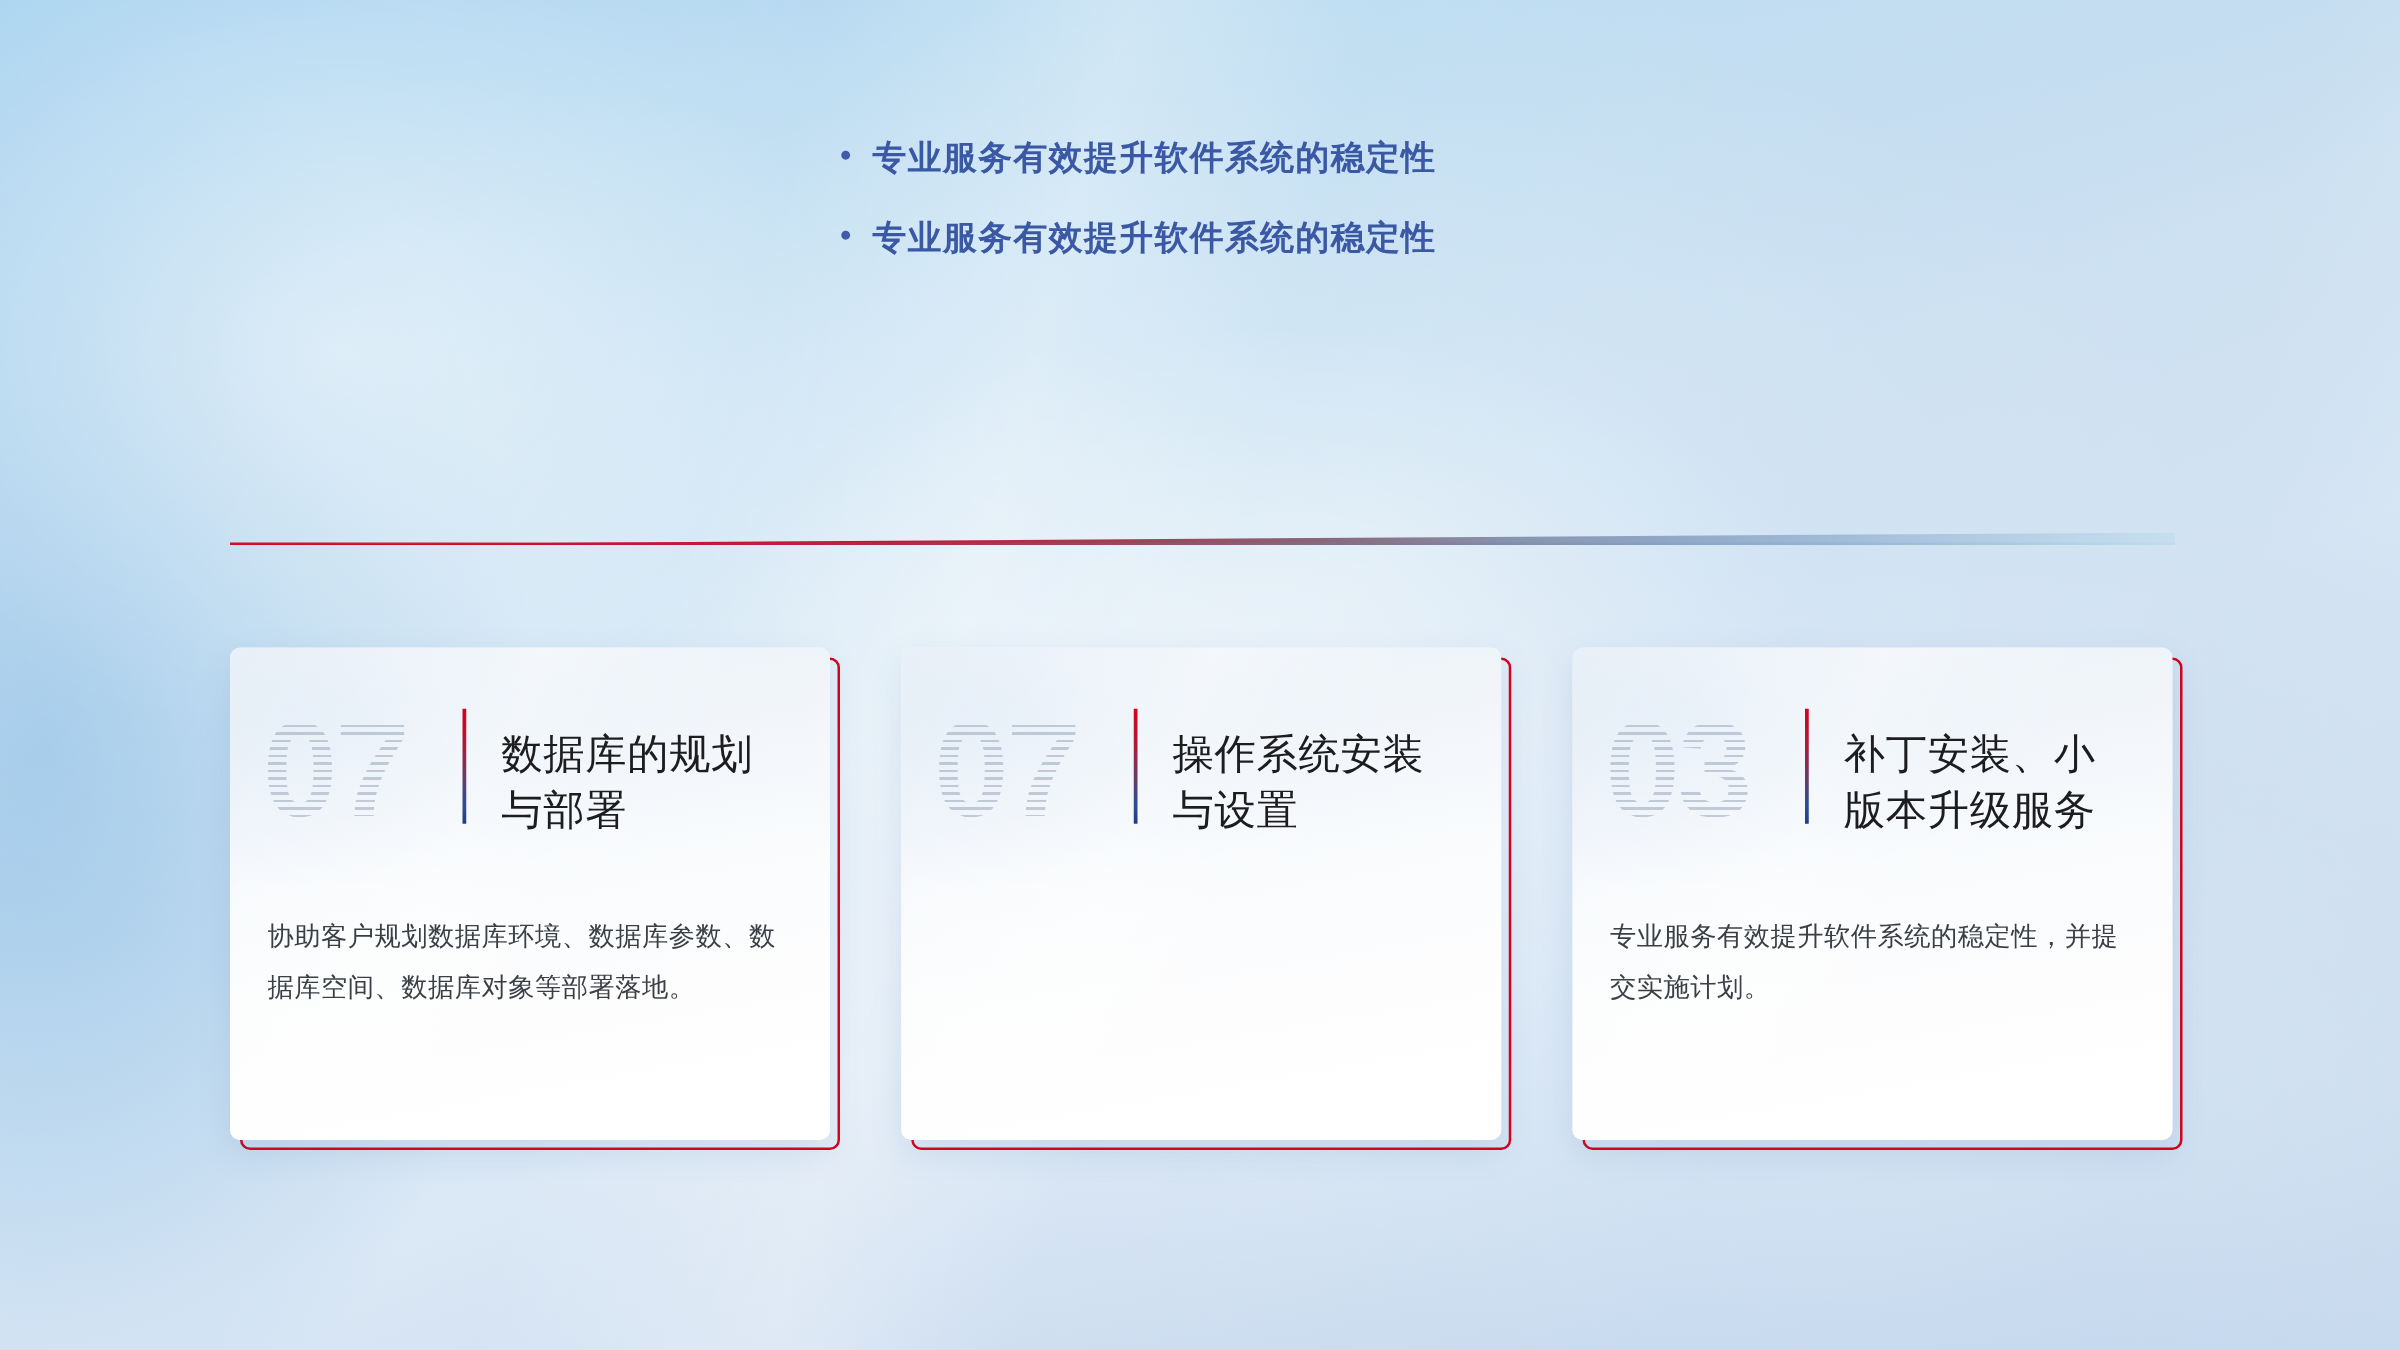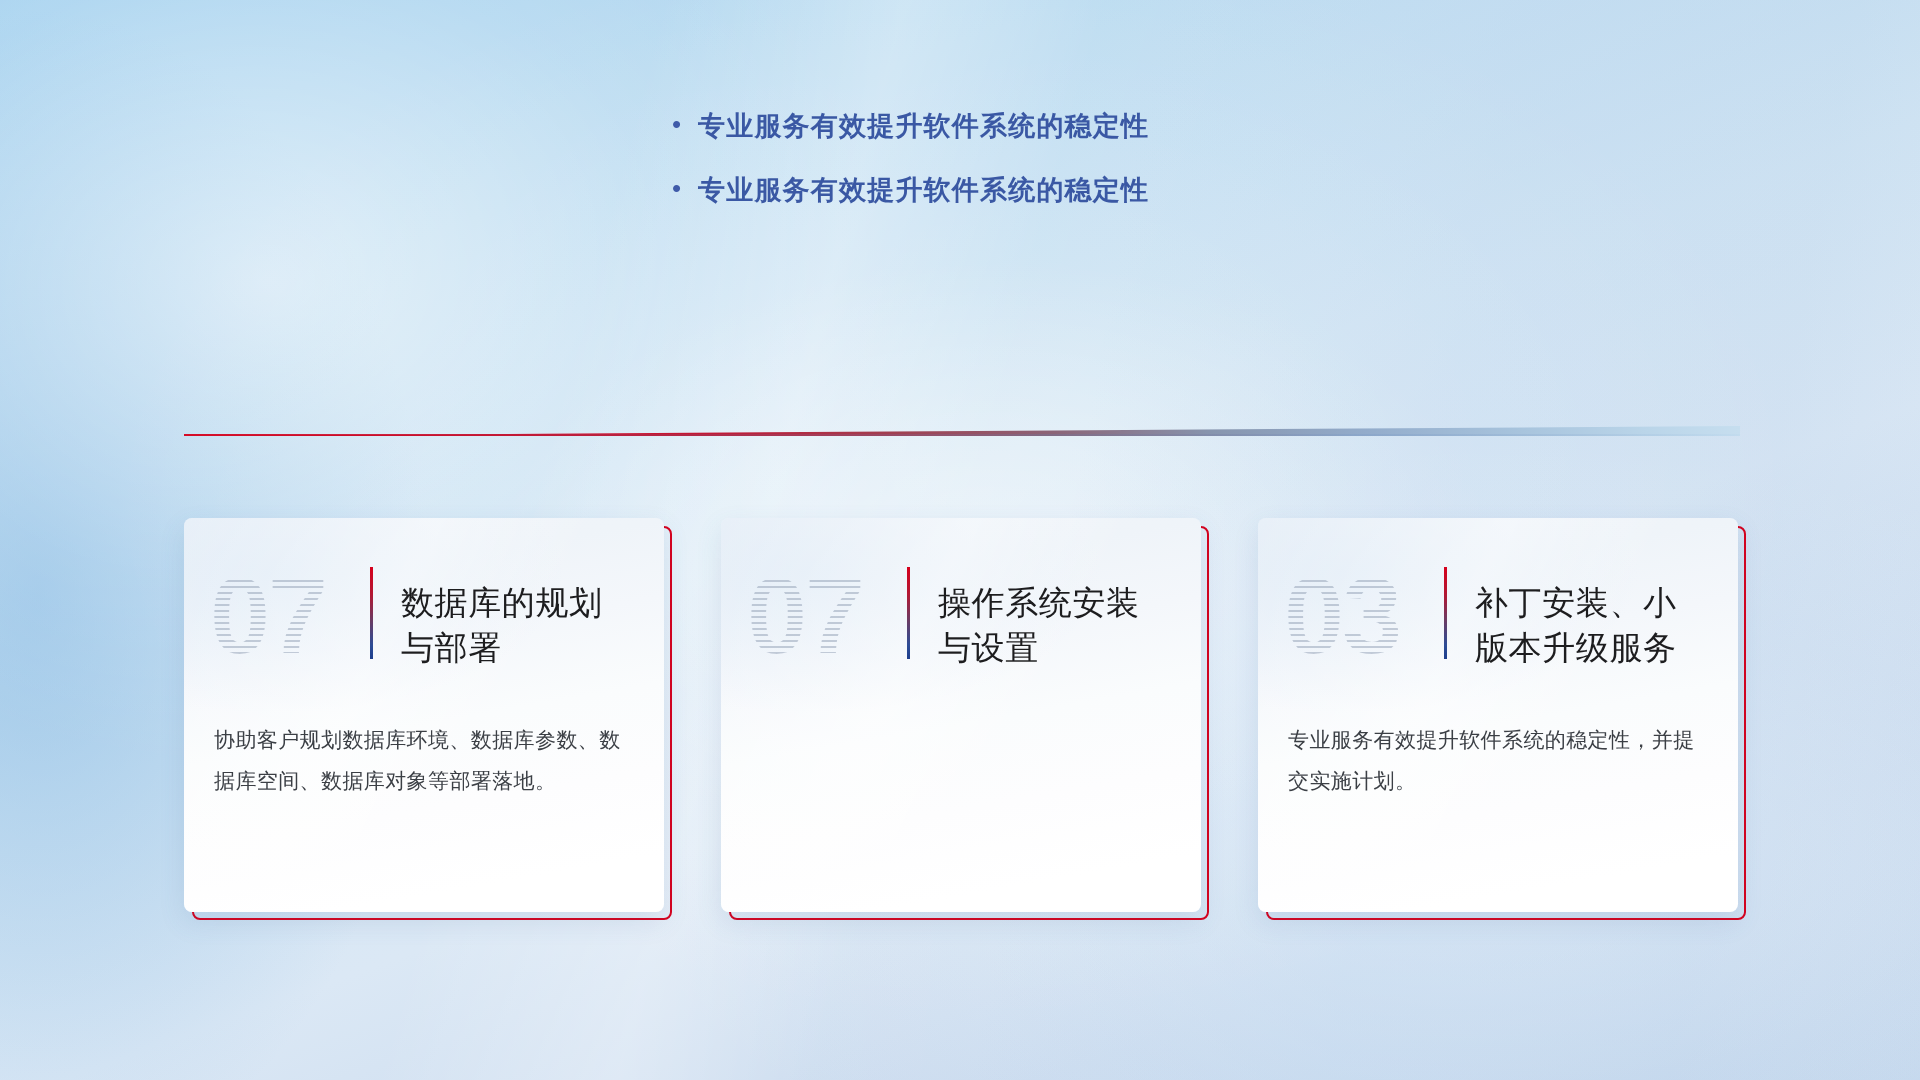--- a/index.html
+++ b/index.html
@@ -201,21 +201,21 @@
     margin-top: 25px;
   }
 
   .card-body {
     position: relative;
     padding: 0 34px 0 30px;
     font-size: 21px;
     line-height: 1.95;
     color: #3b3f45;
     letter-spacing: 0.4px;
-    margin-top: 12px;
+    margin-top: 22px;
   }
 </style>
 </head>
 <body>
 
 <div id="bg">
   <div id="bg-sheen"></div>
   <div id="bg-vign"></div>
 </div>
 

